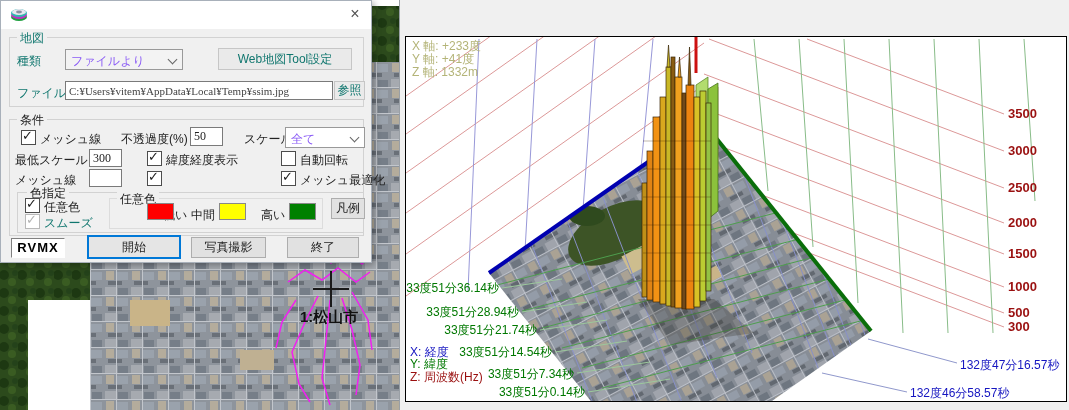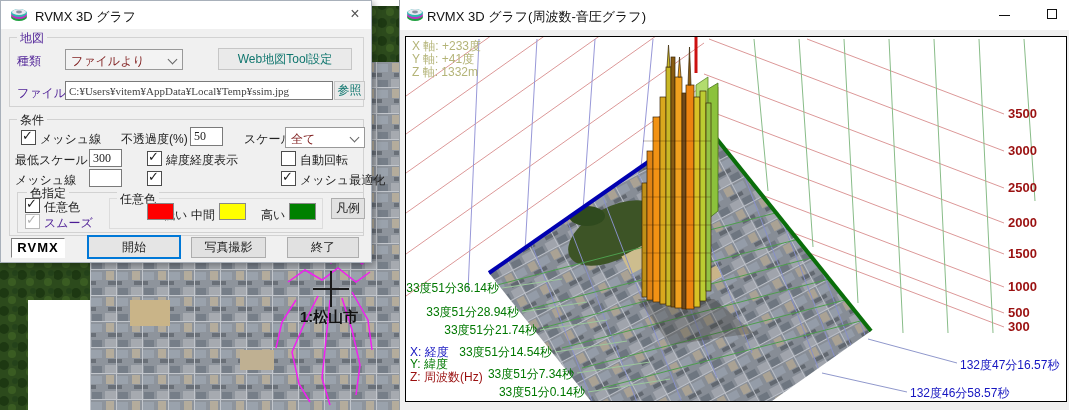--- a/index.html
+++ b/index.html
@@ -12,25 +12,25 @@
   .dialog{position:absolute;left:0;top:0;width:372px;height:263px;background:#f0f0f0;
     border:1px solid #a8b0ba;box-sizing:border-box;box-shadow:2px 2px 7px rgba(0,0,0,.35);}
   .titlebar{position:absolute;left:0;top:0;right:0;height:28px;background:#ffffff;}
   .titletext{position:absolute;left:34px;top:7px;font-size:13px;color:#101010;white-space:nowrap;}
   .closebtn{position:absolute;right:2px;top:0;width:28px;height:27px;text-align:center;
     line-height:26px;font-size:16px;color:#555;cursor:default;}
   .appicon{position:absolute;left:10px;top:6px;width:17px;height:16px;}
   .grp{position:absolute;border:1px solid #d2d2d2;box-sizing:border-box;}
   .grplbl{position:absolute;background:#f0f0f0;padding:0 3px;white-space:nowrap;}
   .lbl{position:absolute;white-space:nowrap;}
-  .gray{color:#4c1d95;font-family:Liberation Serif, serif;}
+  .gray{color:#0f766e;font-family:Liberation Serif, serif;}
   .txt{position:absolute;background:#fff;border:1px solid #7a7a7a;box-sizing:border-box;
     font-family:Liberation Serif, serif;font-size:11px;color:#444;padding:3px 3px;}
   .sel{position:absolute;border:1px solid #999;box-sizing:border-box;background:#fff;
-    padding:3px 18px 12px 5px;font-size:12px;color:#7f1d1d;white-space:nowrap;overflow:hidden;}
+    padding:3px 18px 12px 5px;font-size:12px;color:#8b5cf6;white-space:nowrap;overflow:hidden;}
   .sel.disl{background:#f3f3f3;}
   .chev{position:absolute;right:6px;top:6px;width:6px;height:6px;border-right:1px solid #666;
     border-bottom:1px solid #666;transform:rotate(45deg);}
   .btn{position:absolute;background:#e1e1e1;border:1px solid #adadad;box-sizing:border-box;
     text-align:center;font-size:12px;color:#222;}
   .btn.disb{background:#eaeaea;border-color:#c6c6c6;color:#0f766e;}
   .btn.primary{border:2px solid #0078d7;background:#e5e5e5;}
   .cb{position:absolute;width:13px;height:13px;background:#fff;border:1px solid #4c4c4c;box-sizing:content-box;}
   .cb .ck{position:absolute;left:0px;top:-3px;font-size:13px;font-weight:bold;color:#1a1a1a;}
   .cb.dis{border-color:#b8b8b8;}
@@ -102,21 +102,20 @@
 
   <div class="dialog">
     <div class="titlebar">
       <svg class="appicon" viewBox="0 0 17 16">
         <ellipse cx="8" cy="10" rx="8" ry="4" fill="#20a040"></ellipse>
         <ellipse cx="8" cy="8" rx="8" ry="4" fill="#c030c0"></ellipse>
         <ellipse cx="8" cy="6" rx="8" ry="4" fill="#30b8b0"></ellipse>
         <ellipse cx="8" cy="5" rx="7" ry="3" fill="#e8e8f0"></ellipse>
         <ellipse cx="8" cy="5" rx="3" ry="1.4" fill="#8890a0"></ellipse>
       </svg>
-      <span class="titletext">RVMX 3D グラフ</span>
       <span class="closebtn">×</span>
     </div>
 
     <div class="grp" style="left:8px;top:36px;width:355px;height:70px;"></div>
     <span class="grplbl gray" style="left:16px;top:29px;">地図</span>
     <span class="lbl gray" style="left:16px;top:52px;">種類</span>
     <div class="sel disl" style="left:64px;top:48px;width:118px;height:21px;">
       <span>ファイルより</span>
       <span class="chev"></span>
     </div>
@@ -186,36 +185,20 @@
       </svg>
     <div class="btn" style="left:330px;top:197px;width:34px;height:21px;line-height:19px;">凡例</div>
 
     <div class="brand" style="left:10px;top:237px;width:52px;height:18px;line-height:18px;">RVMX</div>
     <div class="btn primary" style="left:86px;top:234px;width:94px;height:24px;line-height:20px;">開始</div>
     <div class="btn" style="left:190px;top:236px;width:75px;height:21px;line-height:19px;">写真撮影</div>
     <div class="btn" style="left:286px;top:236px;width:72px;height:21px;line-height:19px;">終了</div>
   </div>
 
   <div class="gwin">
-    <div class="titlebar">
-      <svg class="appicon" style="left:7px;top:7px;" viewBox="0 0 17 16">
-        <ellipse cx="8" cy="10" rx="8" ry="4" fill="#20a040"></ellipse>
-        <ellipse cx="8" cy="8" rx="8" ry="4" fill="#c030c0"></ellipse>
-        <ellipse cx="8" cy="6" rx="8" ry="4" fill="#30b8b0"></ellipse>
-        <ellipse cx="8" cy="5" rx="7" ry="3" fill="#e8e8f0"></ellipse>
-        <ellipse cx="8" cy="5" rx="3" ry="1.4" fill="#8890a0"></ellipse>
-      </svg>
-      <span class="titletext">RVMX 3D グラフ(周波数-音圧グラフ)</span>
-      <span class="winbtn" style="left:589px;">
-          <span class="minbar"></span>
-        </span>
-      <span class="winbtn" style="left:637px;">
-          <span class="maxbox"></span>
-        </span>
-    </div>
 
     <div class="canvas-wrap">
       <svg width="660" height="364" viewBox="404 36 660 364">
         <defs>
           <pattern id="city3d" width="26" height="26" patternUnits="userSpaceOnUse" patternTransform="rotate(-28)">
             <rect width="26" height="26" fill="#878d96"></rect>
             <rect x="1" y="1" width="11" height="8" fill="#a0a4ac"></rect>
             <rect x="14" y="2" width="10" height="7" fill="#6e7680"></rect>
             <rect x="2" y="11" width="8" height="9" fill="#aaa294"></rect>
             <rect x="13" y="12" width="11" height="8" fill="#949ca8"></rect>

